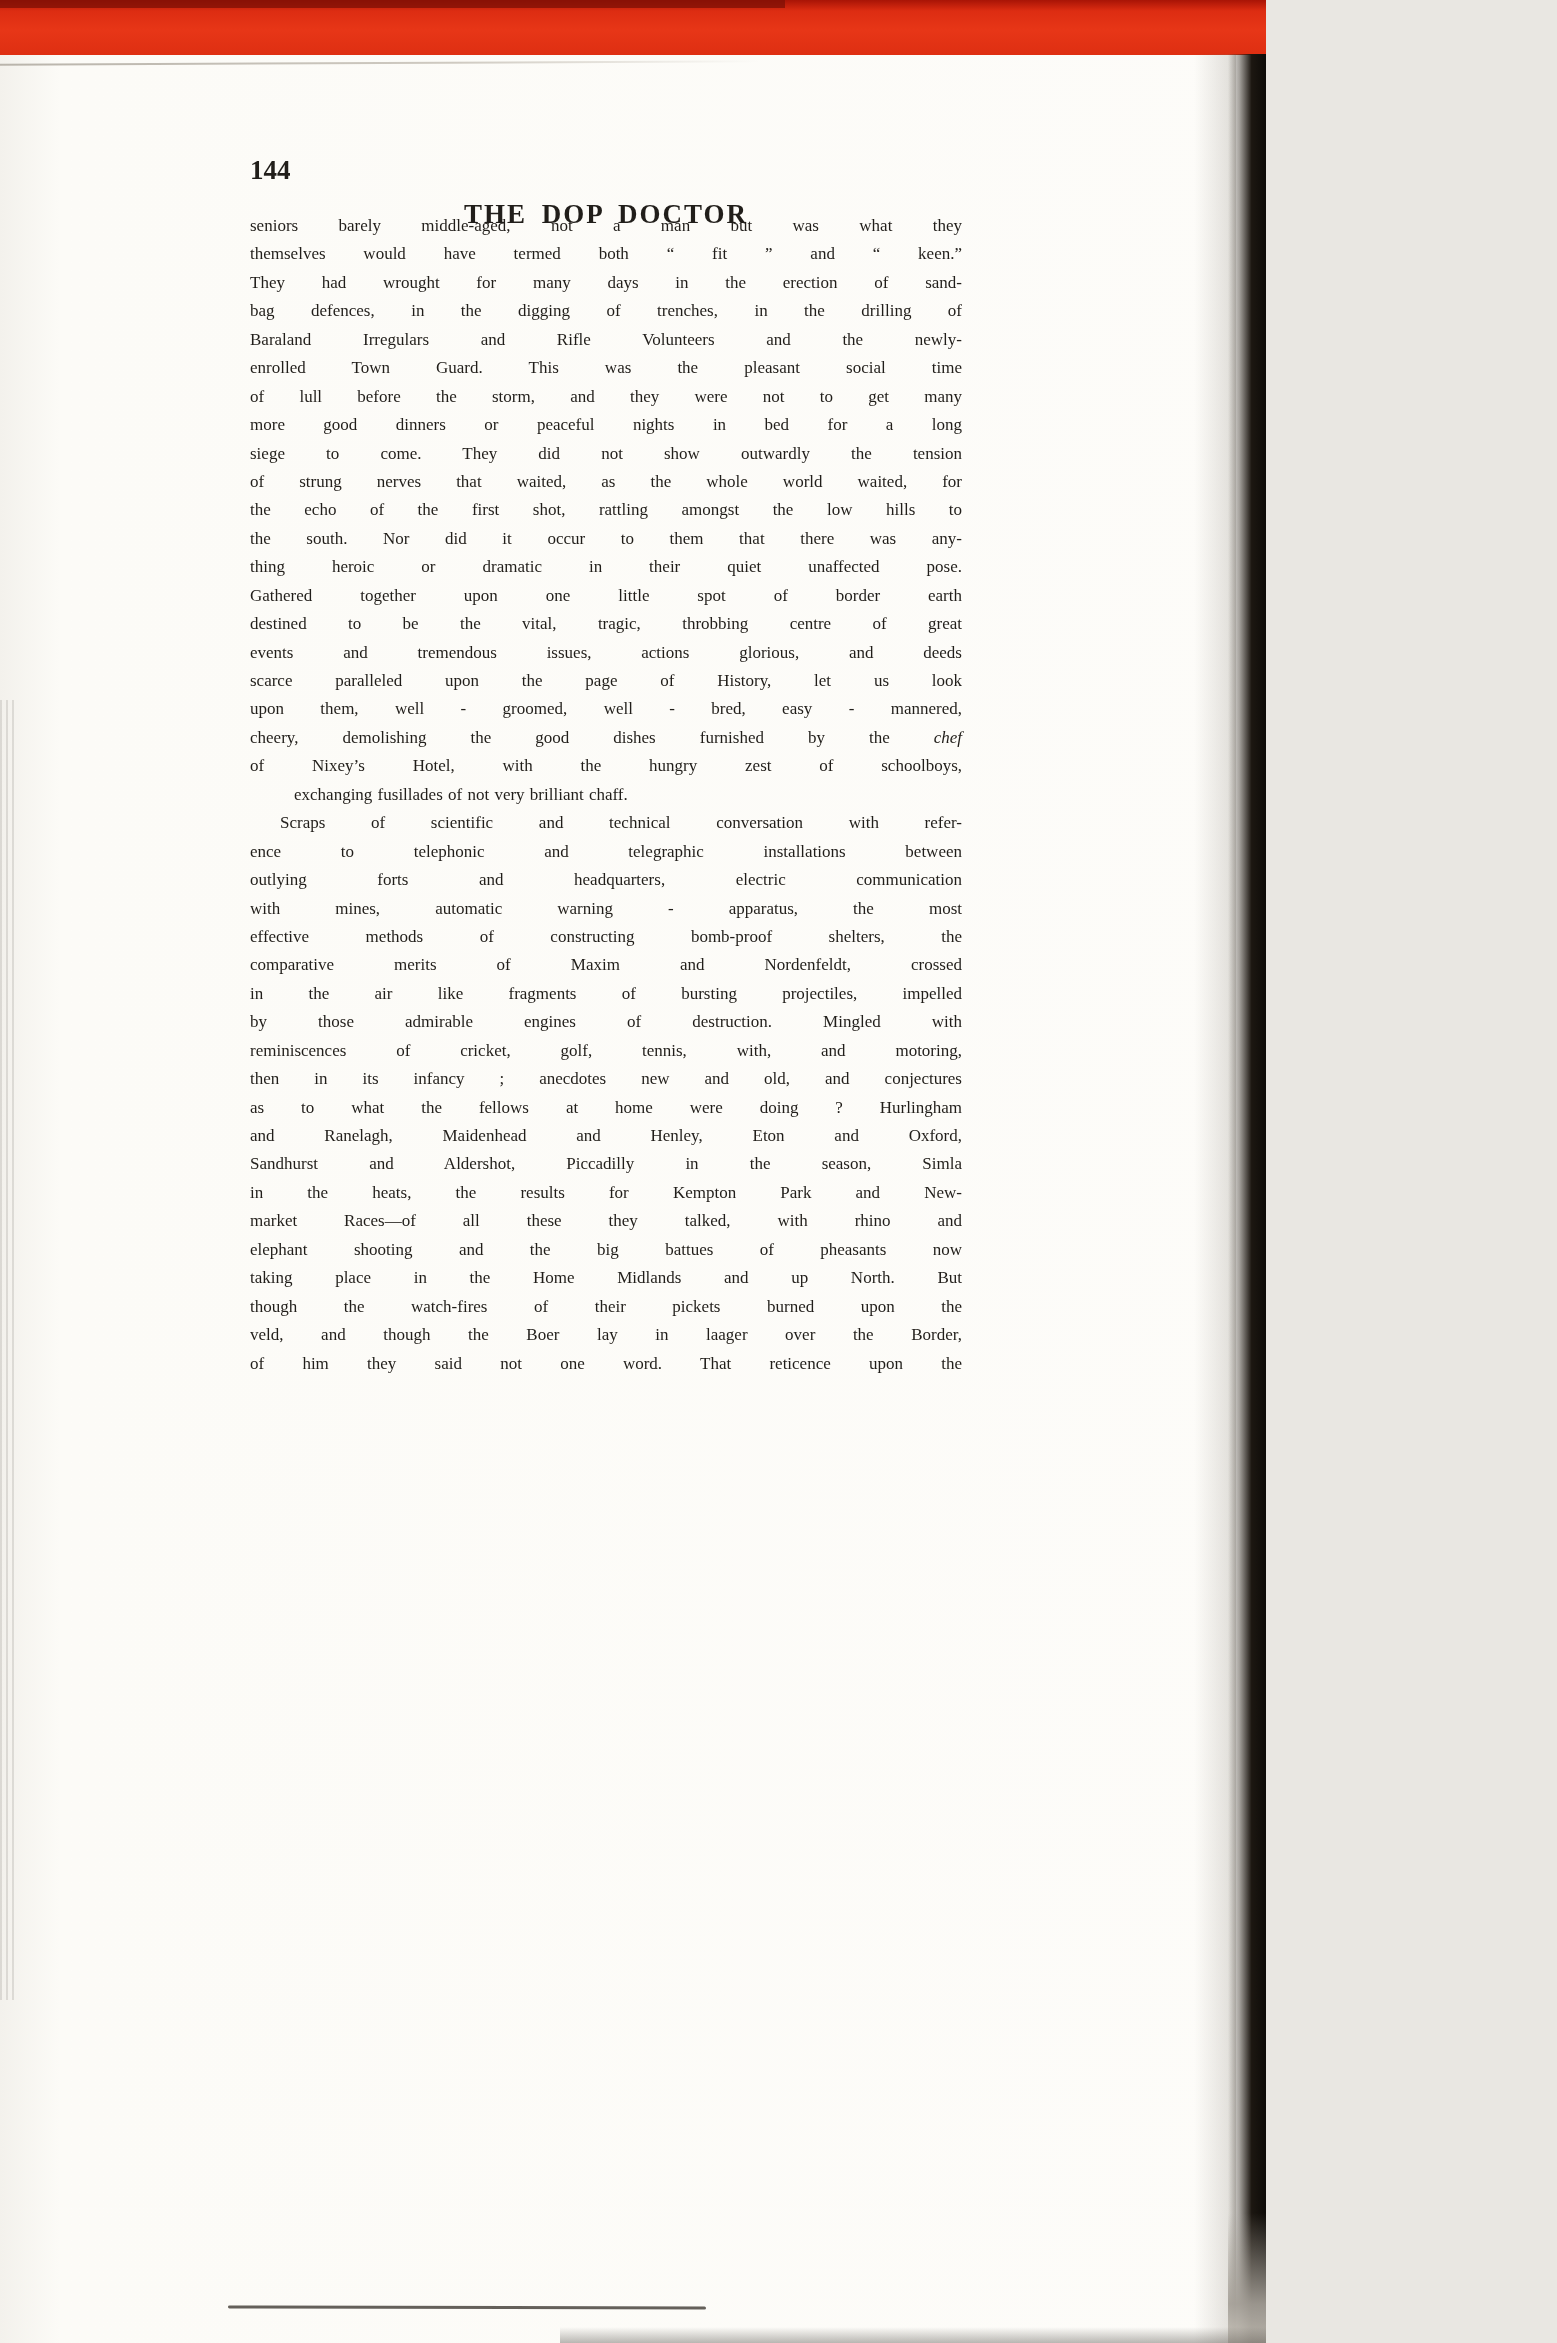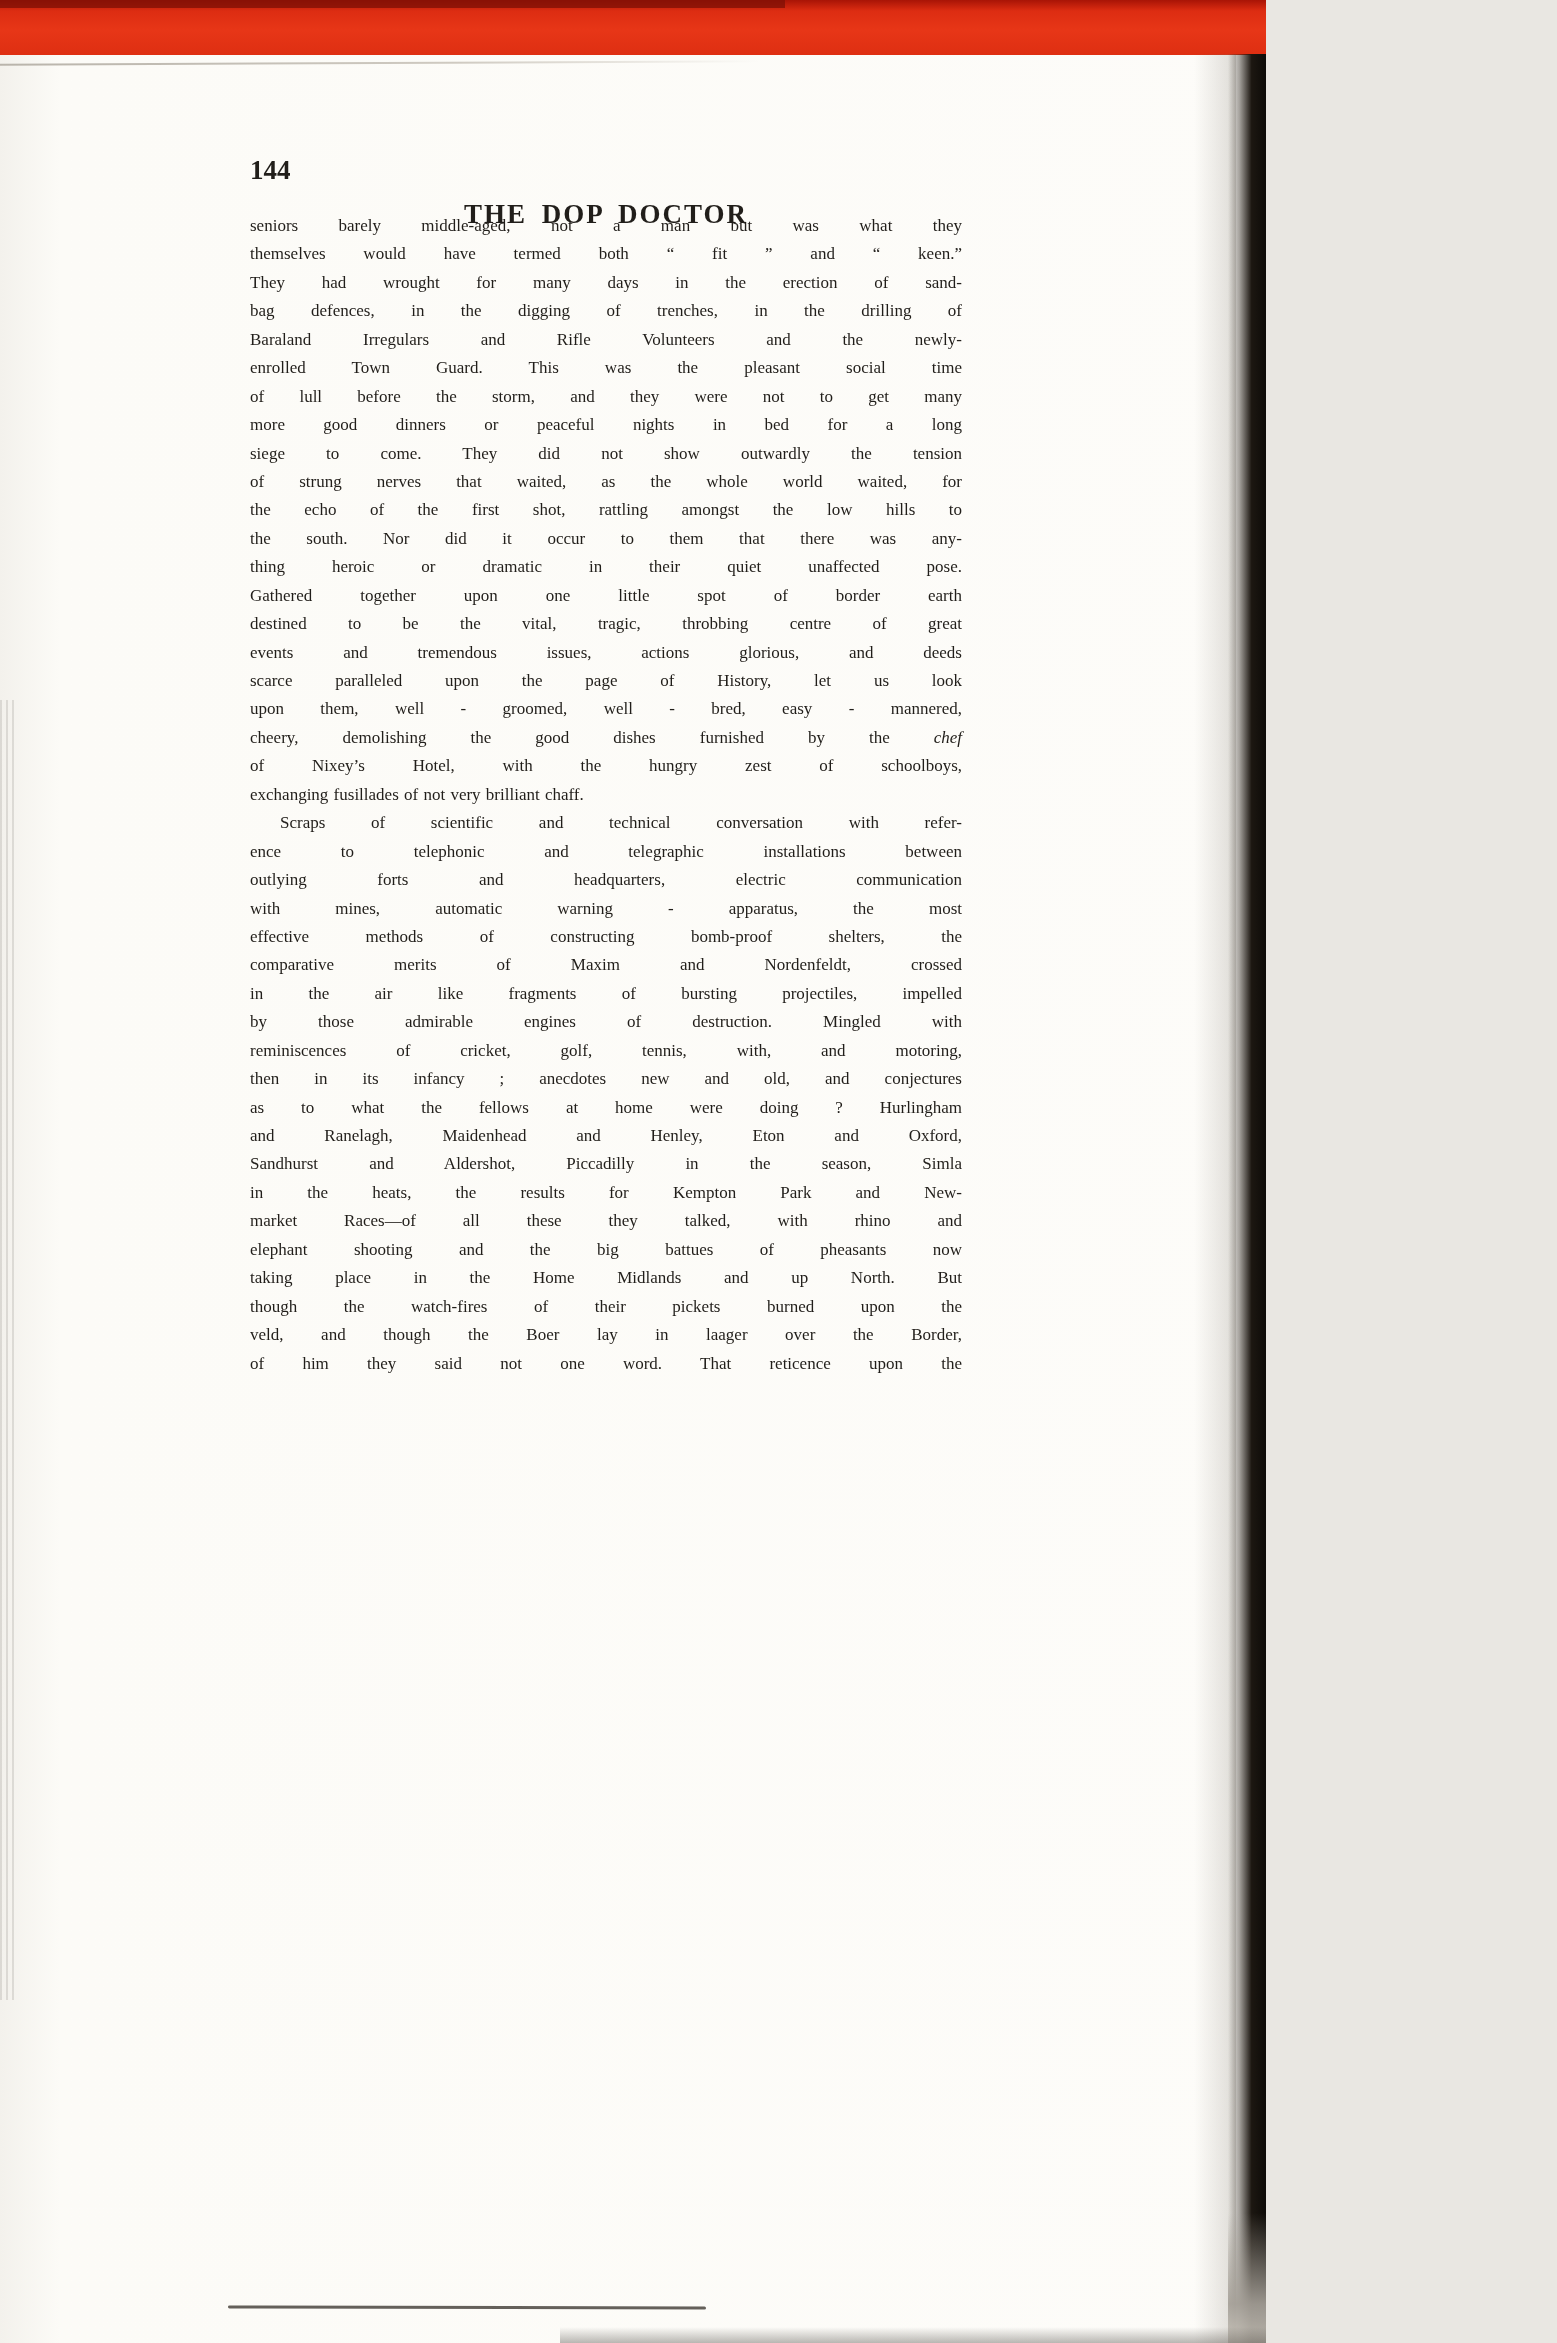--- a/index.html
+++ b/index.html
@@ -79,21 +79,21 @@
   .text-block {
     position: absolute; top: 212px; left: 250px; width: 712px;
     font-size: 17px; line-height: 28.45px; word-spacing: 1px;
   }
   .line {
     height: 28.45px;
     text-align: justify;
     text-align-last: justify;
   }
   .line.indent { text-indent: 30px; }
-  .line.last-short { text-align-last: left; }
+  .line.last-short { text-align-last: left; margin-left: 44px; }
   .line em { font-style: italic; }
 </style>
 </head>
 <body>
 
 <div class="scan-page">
 
   <div class="red-band">
     <div class="red-band-darktop"></div>
   </div>

